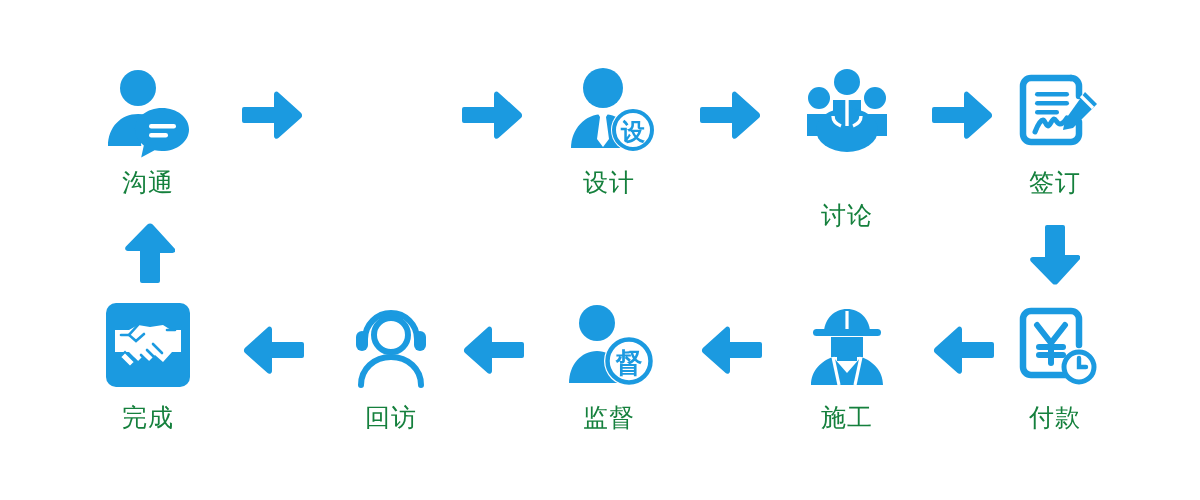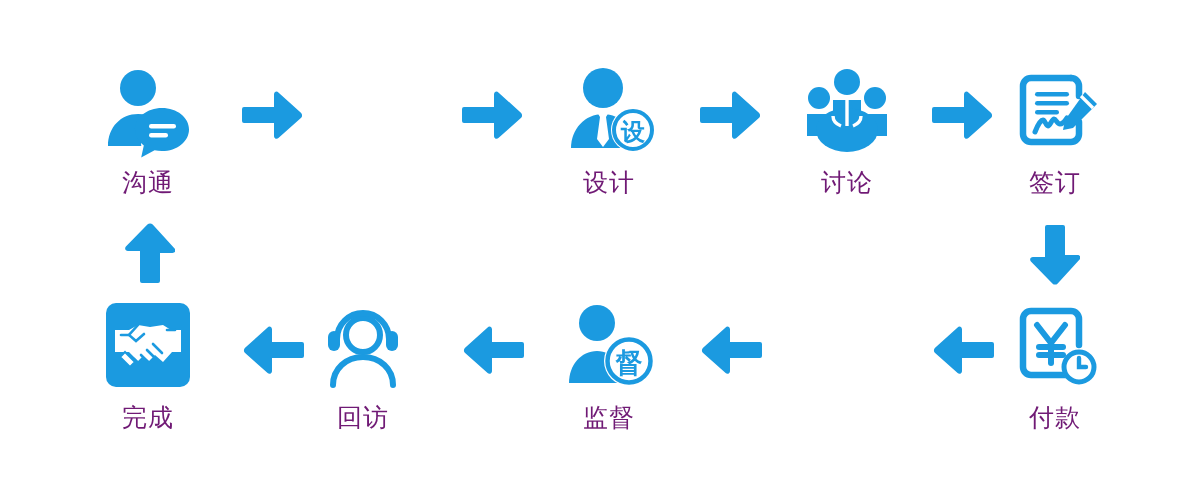--- a/index.html
+++ b/index.html
@@ -32,21 +32,21 @@
     height: 100px;
     display: flex;
     align-items: center;
     justify-content: center;
   }
   .step-icon svg { display: block; }
   .step-label {
     margin-top: 10px;
     font-size: 25px;
     line-height: 1;
-    color: #701a75;
+    color: #15803d;
     letter-spacing: 1px;
     white-space: nowrap;
     font-family: "Liberation Sans", "DejaVu Sans", sans-serif;
   }
 
   
   .arrow {
     position: absolute;
     display: flex;
     align-items: center;
@@ -82,21 +82,21 @@
         <path d="M10 86c0-19 14-34 32-34s32 15 32 34z" fill="#1b9ae0"></path>
         <path d="M36 50h12l-3 5 3 22-6 8-6-8 3-22z" fill="#ffffff"></path>
         <circle cx="72" cy="68" r="22" fill="#ffffff"></circle>
         <circle cx="72" cy="68" r="19" fill="none" stroke="#1b9ae0" stroke-width="4"></circle>
         <text x="72" y="78" font-family="'DejaVu Sans','Liberation Sans',sans-serif" font-size="24" font-weight="bold" fill="#1b9ae0" text-anchor="middle">设</text>
       </svg>
     </div>
     <div class="step-label">设计</div>
   </div>
 
-  <div class="step row-top" style="left:772px; top:60px;">
+  <div class="step row-top" style="left:772px; top:60px;gap:33px;">
     <div class="step-icon">
       <svg width="96" height="96" viewBox="0 0 96 96" aria-hidden="true">
         <g fill="#1b9ae0">
           <circle cx="20" cy="36" r="11"></circle>
           <path d="M8 52h24v22H8z"></path>
           <circle cx="76" cy="36" r="11"></circle>
           <path d="M64 52h24v22H64z"></path>
           <circle cx="48" cy="20" r="13"></circle>
           <path d="M34 38h28v28H34z"></path>
           <ellipse cx="48" cy="68" rx="31" ry="22"></ellipse>
@@ -150,21 +150,21 @@
           <path d="M64 30h8"></path>
         </g>
         <g fill="#ffffff" stroke="#1b9ae0" stroke-width="2">
           <path d="M22 52l10 10-5 5-10-10z"></path>
         </g>
       </svg>
     </div>
     <div class="step-label">完成</div>
   </div>
 
-  <div class="step row-bottom" style="left:288px; top:295px;justify-content:flex-end;">
+  <div class="step row-bottom" style="left:316px; top:295px;justify-content:flex-end;">
     <div class="step-icon">
       <svg width="96" height="96" viewBox="0 0 96 96" aria-hidden="true">
         <g fill="none" stroke="#1b9ae0" stroke-width="6" stroke-linecap="round" stroke-linejoin="round">
           <circle cx="48" cy="38" r="17"></circle>
           <path d="M18 88c0-16 13-28 30-28s30 12 30 28"></path>
           <path d="M22 42a26 26 0 0 1 52 0"></path>
         </g>
         <g fill="#1b9ae0">
           <rect x="13" y="34" width="12" height="20" rx="6"></rect>
           <rect x="71" y="34" width="12" height="20" rx="6"></rect>
@@ -180,20 +180,39 @@
         <circle cx="36" cy="26" r="18" fill="#1b9ae0"></circle>
         <path d="M8 86c0-18 12-32 28-32s28 14 28 32z" fill="#1b9ae0"></path>
         <circle cx="68" cy="64" r="25" fill="#ffffff"></circle>
         <circle cx="68" cy="64" r="21.5" fill="none" stroke="#1b9ae0" stroke-width="4.5"></circle>
         <text x="68" y="75" font-family="'DejaVu Sans','Liberation Sans',sans-serif" font-size="27" font-weight="bold" fill="#1b9ae0" text-anchor="middle">督</text>
       </svg>
     </div>
     <div class="step-label">监督</div>
   </div>
 
+  <div class="step row-bottom" style="left:772px; top:295px;">
+    <div class="step-icon">
+      <svg width="96" height="96" viewBox="0 0 96 96" aria-hidden="true">
+        <g fill="#1b9ae0">
+          <path d="M48 12c13 0 22 10 23 22H25c1-12 10-22 23-22z"></path>
+          <rect x="14" y="32" width="68" height="7" rx="3.5"></rect>
+          <path d="M32 40h32v20H32z"></path>
+          <path d="M38 54h20v10H38z"></path>
+          <path d="M12 88c0-14 10-24 22-28l14 16 14-16c12 4 22 14 22 28z"></path>
+        </g>
+        <g stroke="#ffffff" stroke-width="3.2" fill="none">
+          <path d="M48 14v18"></path>
+          <path d="M34 60 40 88"></path>
+          <path d="M62 60 56 88"></path>
+        </g>
+      </svg>
+    </div>
+    <div class="step-label">施工</div>
+  </div>
 
   <div class="step row-bottom" style="left:980px; top:295px;text-align:center;">
     <div class="step-icon">
       <svg width="96" height="96" viewBox="0 0 96 96" aria-hidden="true">
         <g fill="none" stroke="#1b9ae0" stroke-width="6.5" stroke-linecap="round" stroke-linejoin="round">
           <path d="M62 78H24a8 8 0 0 1-8-8V22a8 8 0 0 1 8-8h40a8 8 0 0 1 8 8v26"></path>
         </g>
         <g fill="none" stroke="#1b9ae0" stroke-width="6" stroke-linecap="round">
           <path d="M30 28 44 46"></path>
           <path d="M58 28 44 46"></path>

